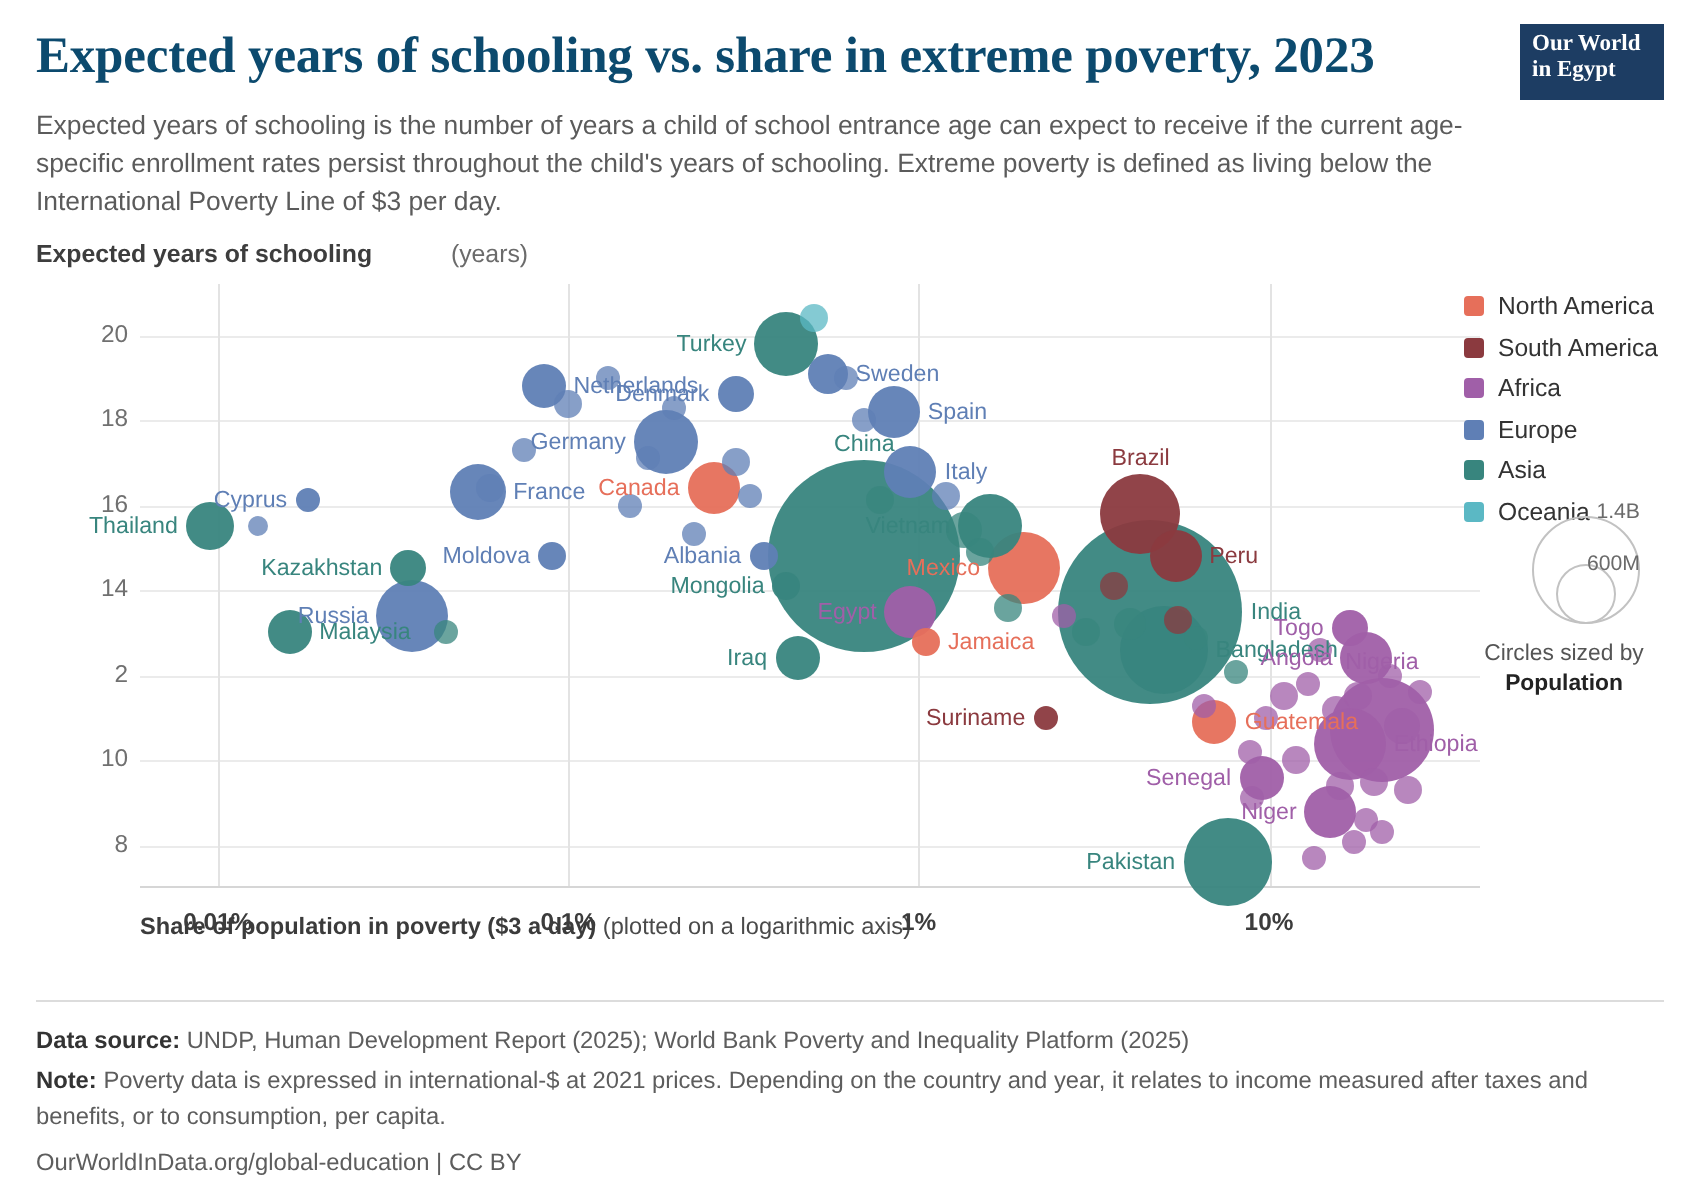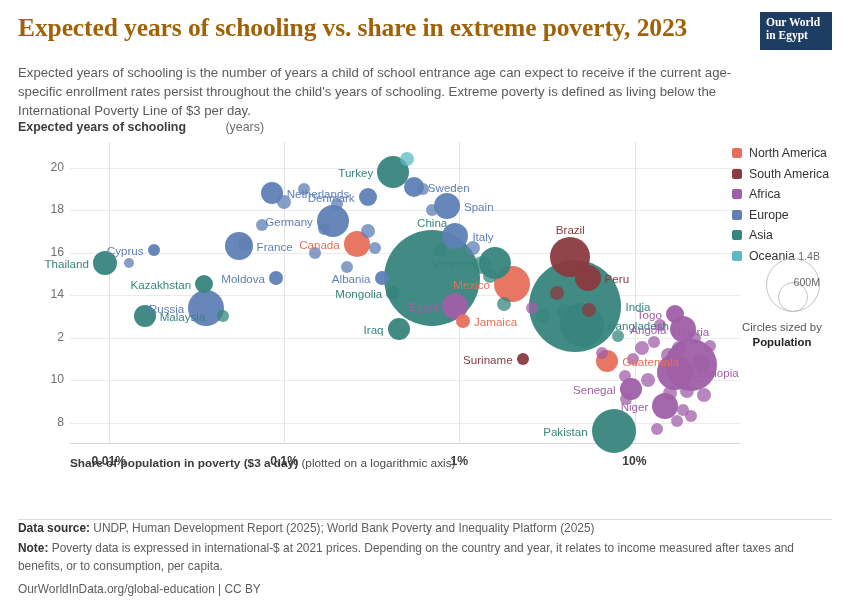--- a/index.html
+++ b/index.html
@@ -8,22 +8,22 @@
     background:#ffffff;
     font-family:"Liberation Sans", sans-serif;
     color:#1a1a1a;
     overflow:hidden;
     position:relative;
   }
   
   .header { padding:14px 18px 0 18px; position:relative; }
   .title {
     font-family:"Liberation Serif", serif;
-    font-size:25.5px; font-weight:700; color:#a16207;
-    letter-spacing:-0.1px; line-height:1.1; margin:0 0 22px 0;
+    font-size:25.5px; font-weight:700; color:#0c4a6e;
+    letter-spacing:-0.1px; line-height:1.1; margin:0 0 12px 0;
     max-width:740px;
   }
   .subtitle {
     font-size:13.2px; color:#5b5b5b; line-height:1.42;
     max-width:725px; margin:0;
   }
   .owid-logo {
     position:absolute; right:18px; top:12px;
     width:72px; height:38px; background:#1d3d63;
     color:#fff; font-family:"Liberation Serif", serif;
@@ -102,22 +102,22 @@
   .sz-lab { position:absolute; font-size:10.6px; color:#6a6a6a; }
   .sizedby {
     position:absolute; right:16px; top:320px; width:104px;
     font-size:11.4px; color:#555; text-align:center; line-height:1.35;
   }
   .sizedby b { color:#222; }
 
   
   #footer {
     position:absolute; left:18px; right:18px; top:500px;
-    border-top:1px solid #dcdcdc; padding-top:0;
-    font-size:11.9px; color:#5d5d5d; line-height:1.45;margin-top:19px;
+    border-top:1px solid #dcdcdc; padding-top:11px;
+    font-size:11.9px; color:#5d5d5d; line-height:1.45;
   }
   #footer b { color:#333; }
   #footer .line { margin-bottom:3px; }
   #footer .src-link { color:#5d5d5d; }
 </style>
 </head>
 <body>
 
 <div class="header">
   <h1 class="title">Expected years of schooling vs. share in extreme poverty, 2023</h1>

